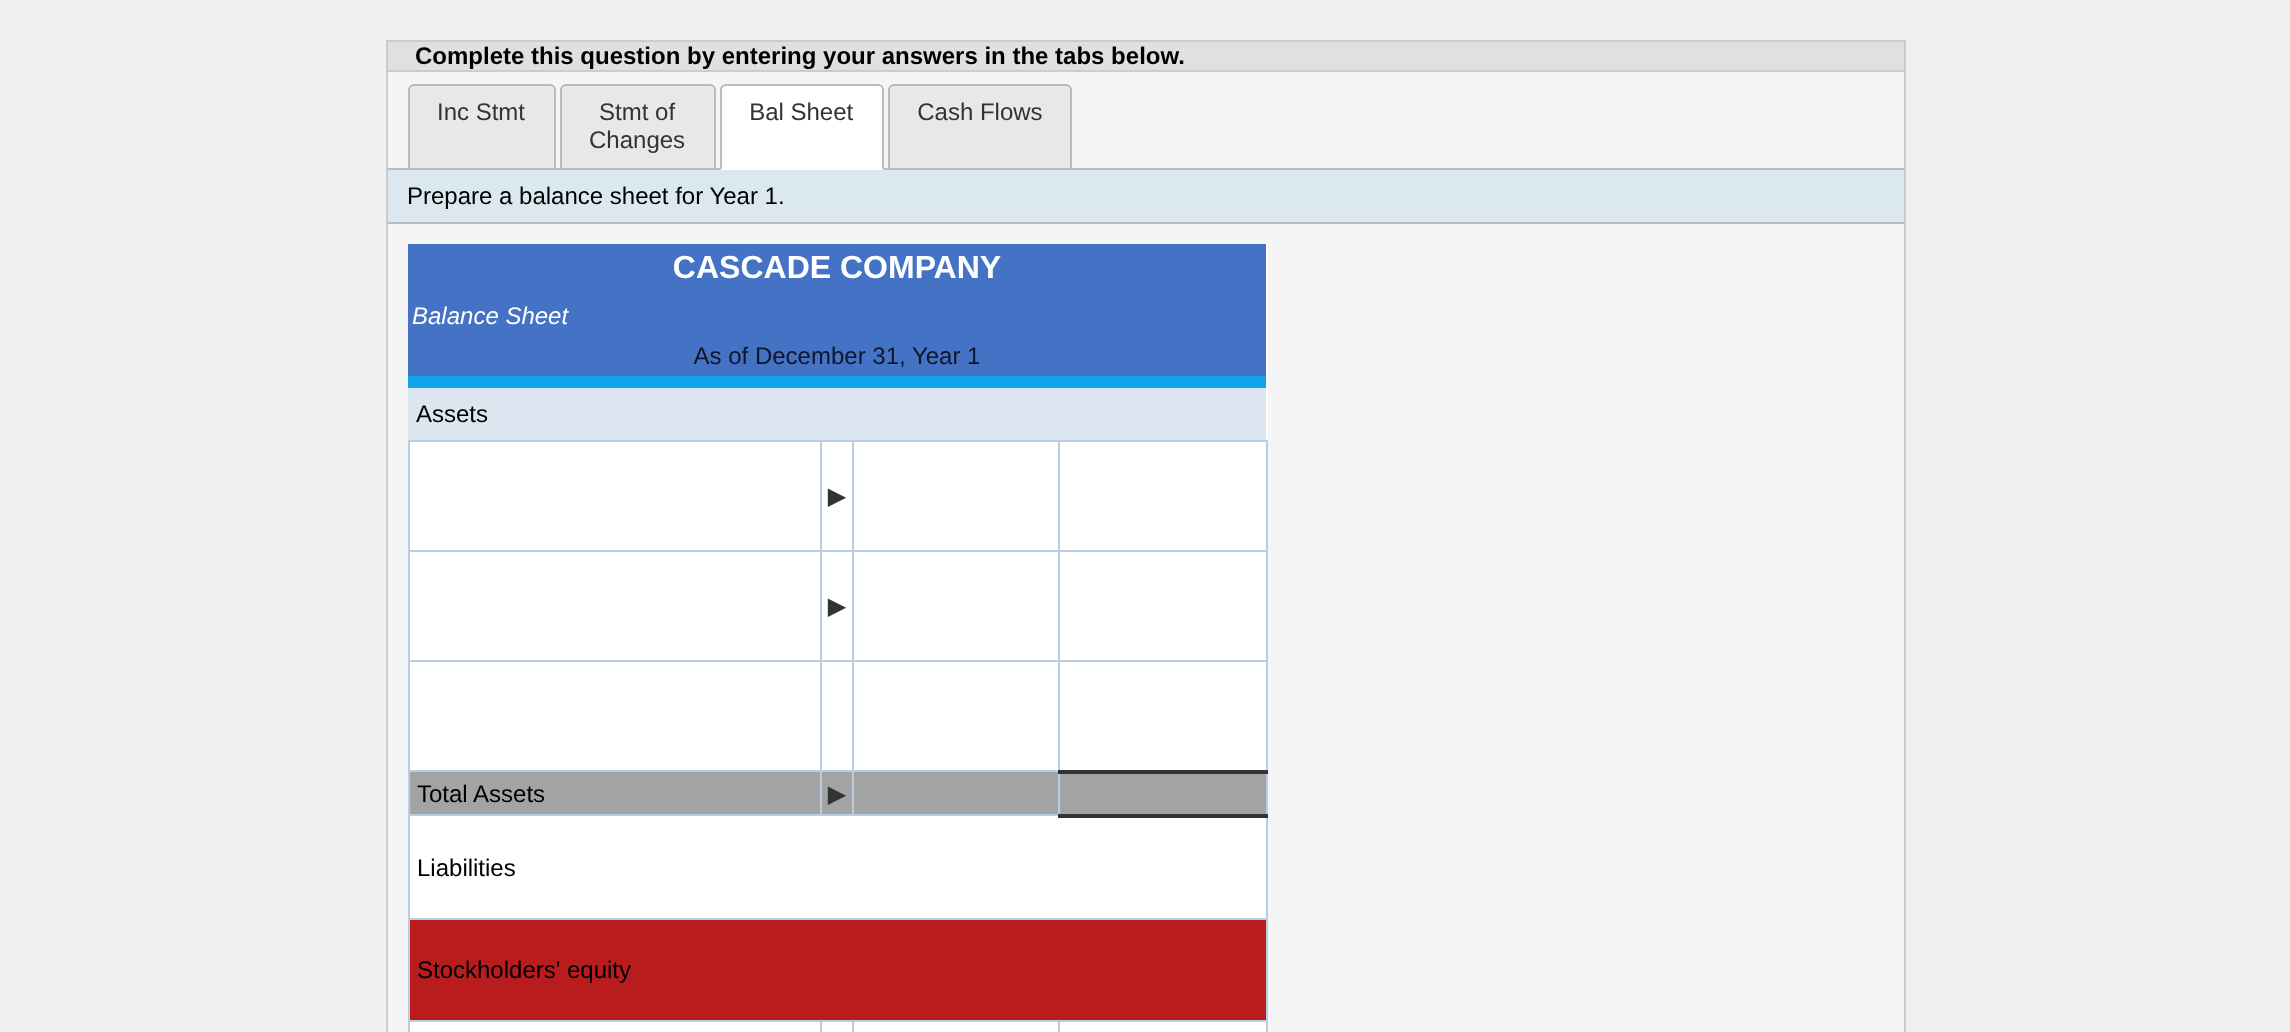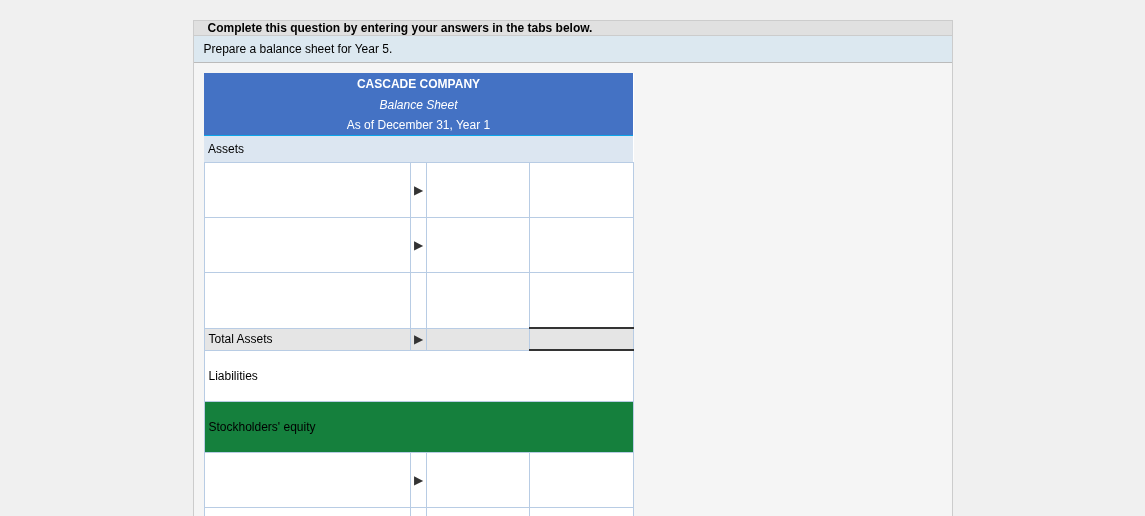--- a/index.html
+++ b/index.html
@@ -63,43 +63,43 @@
     .form-table {
       width: 430px;
       border-collapse: collapse;
       background: white;
     }
     .company-header {
       background: #4472c4;
       color: white;
       text-align: center;
       font-weight: bold;
-      font-size: 12px;
+      font-size: 16px;
       padding: 4px 2px;
     }
     .company-subheader {
       background: #4472c4;
       color: white;
-      text-align: center;
+      text-align: left;
       font-size: 12px;
       padding: 3px 2px;
       font-style: italic;
     }
     .date-header {
       background: #4472c4;
-      color: #ffffff;
+      color: #0f172a;
       text-align: center;
       font-size: 12px;
       padding: 3px 2px;
     }
     .section-label {
       background: #dce6f1;
       font-size: 12px;
       padding: 6px 4px;
-      border-top: 1px solid #0ea5e9;
+      border-top: 6px solid #0ea5e9;
     }
     .data-row td {
       border: 1px solid #b8cce4;
       height: 20px;
       padding: 18px 4px;
     }
     .label-cell {
       width: 200px;
       font-size: 12px;
     }
@@ -113,21 +113,21 @@
       outline: none;
       font-size: 12px;
       height: 18px;
       padding: 0 2px;
       background: transparent;
     }
     .total-row td {
       border: 1px solid #b8cce4;
       height: 20px;
       padding: 1px 4px;
-      background: #e5e5e5;
+      background: #a3a3a3;
     }
     .total-row .label-cell {
       font-weight: normal;
       font-size: 12px;
     }
     .arrow-cell {
       width: 16px;
       padding: 0 !important;
       text-align: center;
       color: #333;
@@ -139,23 +139,37 @@
   </style>
 </head>
 <body>
 
 <div class="main-container">
 
   <div class="instruction-bar">
     <span>Complete this question by entering your answers in the tabs below.</span>
   </div>
 
+  <div class="tabs-row">
+    <div class="tab">
+      <span>Inc Stmt</span>
+    </div>
+    <div class="tab" style="text-align:center; line-height:1.2;">
+      <span>Stmt of<br>Changes</span>
+    </div>
+    <div class="tab active">
+      <span>Bal Sheet</span>
+    </div>
+    <div class="tab">
+      <span>Cash Flows</span>
+    </div>
+  </div>
 
   <div class="tab-instruction">
-    <span>Prepare a balance sheet for Year 5.</span>
+    <span>Prepare a balance sheet for Year 1.</span>
   </div>
 
   <div class="content-area">
     <table class="form-table">
 
       <tbody>
           <tr>
         <td colspan="4" class="company-header">
           <span>CASCADE COMPANY</span>
         </td>
@@ -207,21 +221,21 @@
         <td class="input-cell double-underline-cell"><input type="text" style=""></td>
       </tr>
 
       <tr class="data-row">
         <td colspan="4" class="section-label" style="border:1px solid #b8cce4; background:white;">
           <span>Liabilities</span>
         </td>
       </tr>
 
       <tr class="data-row">
-        <td colspan="4" class="section-label" style="border:1px solid #b8cce4; background:#15803d;">
+        <td colspan="4" class="section-label" style="border:1px solid #b8cce4; background:#b91c1c;">
           <span>Stockholders' equity</span>
         </td>
       </tr>
 
       <tr class="data-row">
         <td class="label-cell"></td>
         <td class="input-cell arrow-cell">▶</td>
         <td class="input-cell"><input type="text" style=""></td>
         <td class="input-cell"><input type="text" style=""></td>
       </tr>

